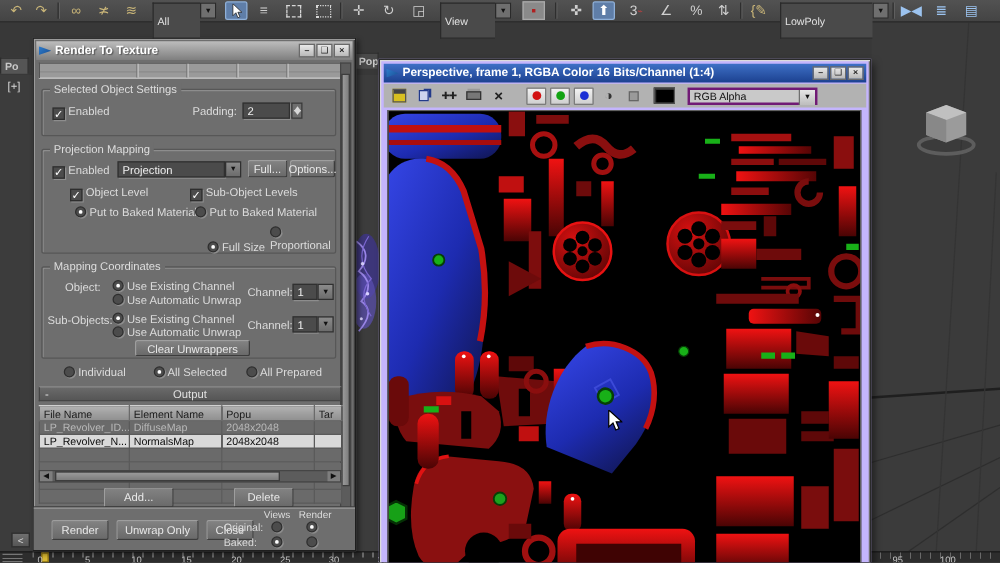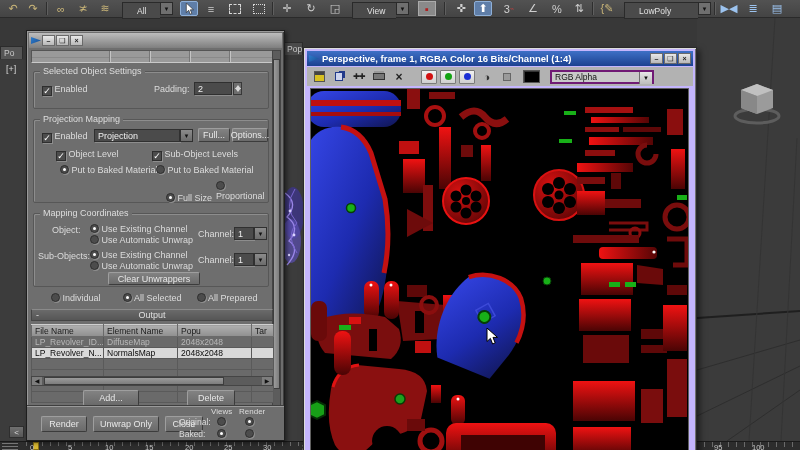--- a/index.html
+++ b/index.html
@@ -6,28 +6,28 @@
   html,body { width:800px; height:450px; overflow:hidden; }
   body { font-family:"Liberation Sans","DejaVu Sans",sans-serif; background:#3c3c3c; position:relative; }
   #screen { position:absolute; inset:0; width:800px; height:450px; background:#3c3c3c; overflow:hidden; }
 
   
   .toolbar-top { position:absolute; left:0; top:0; width:800px; height:18px; background:linear-gradient(#525252,#444); border-bottom:1px solid #2a2a2a; z-index:5; }
   .tb-icon { position:absolute; top:1px; width:18px; height:15px; display:flex; align-items:center; justify-content:center; font-size:11px; color:#c9b578; }
   .tb-icon.gray { color:#cfcfcf; }
   .tb-icon.active { background:#5f7ea8; border:1px solid #8fb0d8; border-radius:2px; color:#fff; }
   .tb-sep { position:absolute; top:2px; width:1px; height:13px; background:#2e2e2e; box-shadow:1px 0 0 #5f5f5f; }
-  .tb-dd { position:absolute; top:2px; height:17px; background:#4a4a4a; border:1px solid #2a2a2a; border-right:none; color:#e2e2e2; font-size:8.5px; display:flex; align-items:center; padding-left:14px; }
+  .tb-dd { position:absolute; top:2px; height:29px; background:#4a4a4a; border:1px solid #2a2a2a; border-right:none; color:#e2e2e2; font-size:8.5px; display:flex; align-items:center; padding-left:3px; }
   .tb-dd .arrowbox { position:absolute; right:-13px; top:-1px; width:13px; height:13px; background:#6f6f6f; border:1px solid #2a2a2a; color:#111; font-size:6px; display:flex; align-items:center; justify-content:center; }
   .dash-box { width:12px; height:10px; border:1px dashed #d8d8d8; }
 
   
   .viewport { position:absolute; left:0; top:18px; width:800px; height:423px; background:#3c3c3c; z-index:0; }
   .ribbon-strip { position:absolute; left:0; top:0; width:800px; height:42px; background:#383838; }
-  .ribbon-tab { position:absolute; color:#c8c8c8; font-size:8.5px; background:#555; padding:1px 3px; border:1px solid #2c2c2c; border-bottom:none; overflow:hidden; white-space:nowrap; }
+  .ribbon-tab { position:absolute; color:#c8c8c8; font-size:8.5px; background:#555; padding:1px 3px; border:1px solid #2c2c2c; border-bottom:none; overflow:hidden; white-space:nowrap;font-weight:bold; }
   .vp-label { position:absolute; left:6px; top:46px; color:#d8d8d8; font-size:9px; }
 
   
   .rtt { position:absolute; left:26px; top:30px; width:259px; height:411px; background:#6e6e6e; border:1px solid #1e1e1e; box-shadow:inset 1px 1px 0 #9a9a9a, inset -1px -1px 0 #3f3f3f, 2px 2px 4px rgba(0,0,0,.45); z-index:3; font-size:9px; color:#dcdcdc; }
   .rtt-title { position:absolute; left:2px; top:2px; right:2px; height:15px; background:linear-gradient(#bdbdbd,#7f7f7f); display:flex; align-items:center; padding:0 2px; }
   .rtt-title .ttext { color:#fff; font-weight:bold; font-size:9.5px; text-shadow:1px 1px 1px #555; margin-left:3px; flex:1; }
   .win-btn { width:13px; height:11px; background:linear-gradient(#e8e8e8,#b8b8b8); border:1px solid #6a6a6a; font-size:7px; line-height:9px; text-align:center; color:#222; margin-left:1px; font-weight:bold; }
   .logo-chip { width:10px; height:10px; background:linear-gradient(135deg,#2f7fd0,#174a8c); clip-path:polygon(0 15%,100% 50%,0 85%); }
 
   .rtt-list-strip { position:absolute; left:4px; top:19px; width:242px; height:13px; background:#9a9a9a; border:1px solid #555; border-bottom-color:#c9c9c9; }
@@ -181,20 +181,21 @@
       </div>
     <div class="tb-sep" style="left:714px;"></div>
     <div class="tb-icon" style="left:720px;color:#9cc3ef;">▶◀</div>
     <div class="tb-icon" style="left:744px;color:#9cc3ef;">≣</div>
     <div class="tb-icon" style="left:768px;color:#9cc3ef;">▤</div>
   </div>
 
   <div class="rtt">
     <div class="rtt-title">
       <span class="logo-chip"></span>
+      <span class="ttext">Render To Texture</span>
       <span class="win-btn">–</span>
       <span class="win-btn">❑</span>
       <span class="win-btn">×</span>
     </div>
 
     <div class="rtt-list-strip">
       <span class="hline" style="top:6px;"></span>
       <span class="vline" style="left:78px;"></span>
         <span class="vline" style="left:118px;"></span>
       <span class="vline" style="left:158px;"></span>

